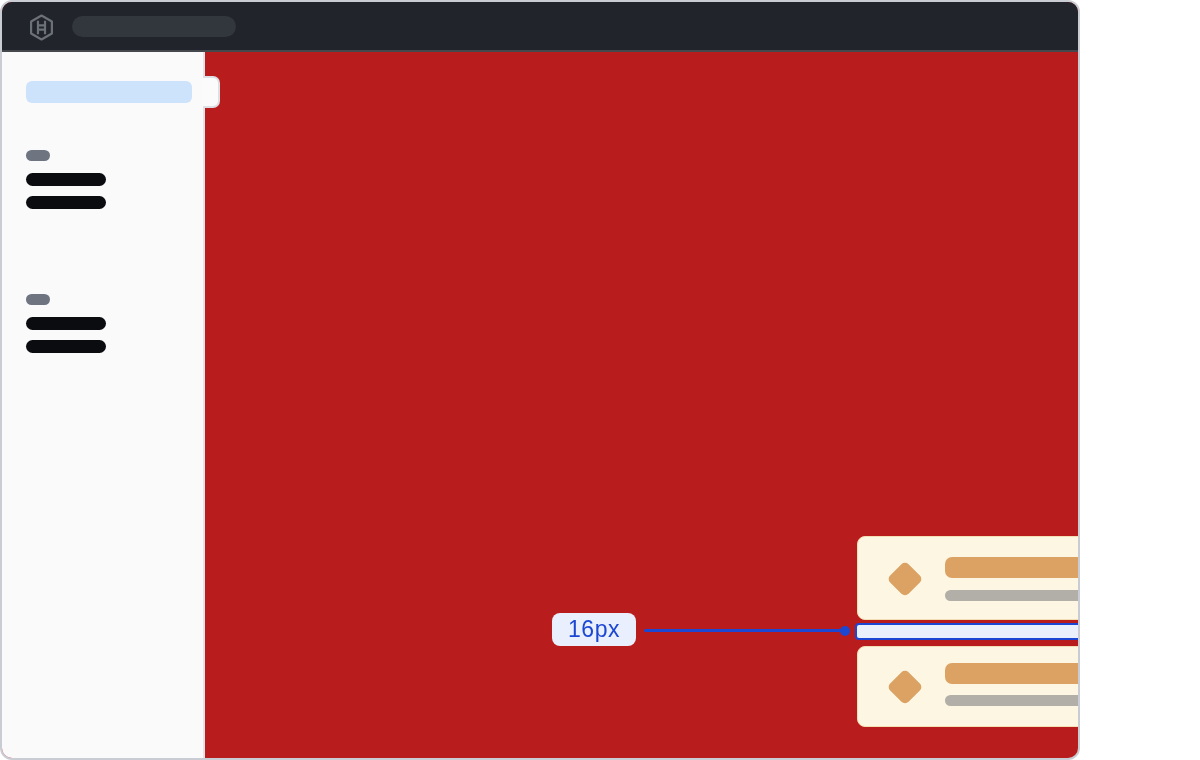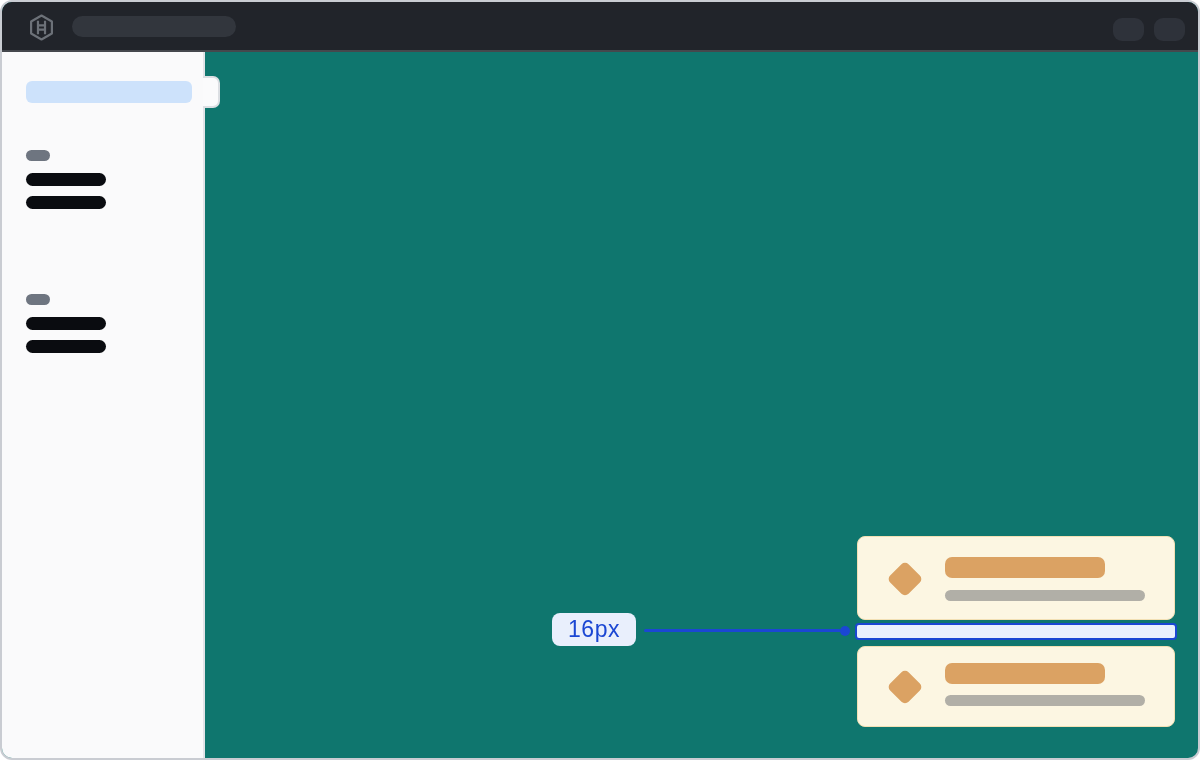--- a/index.html
+++ b/index.html
@@ -1,19 +1,19 @@
 <!DOCTYPE html>
 <html style="--window-border: #c9ccd2; --topbar-bg: #21242a; --topbar-border: #45484d; --topbar-pill: #32363d; --avatar-pill: #2e323a; --logo-gray: #6c7178; --sidebar-bg: #fafafb; --sidebar-border: #e2e4e8; --selected-pill-blue: #cde2fb; --section-pill-gray: #6e7580; --nav-bar-black: #0a0c10; --toast-bg: #fcf6e2; --toast-border: #f2e0b4; --toast-accent: #dba263; --toast-text-gray: #b1afa7; --annotation-blue: #1b47d3; --annotation-fill: #eaf1fd; --annotation-pill-bg: #e9effc;"><head>
 <meta charset="utf-8">
 <style>
   html,body{margin:0;padding:0;background:#ffffff;font-family:"Liberation Sans",sans-serif;}
   #app-window{
-    position:relative;width:1200px;height:760px;box-sizing:border-box;
+    position:relative;width:1080px;height:760px;box-sizing:border-box;
     border:2px solid var(--window-border,#c9ccd2);border-radius:12px;
-    overflow:hidden;background:#0f766e;
+    overflow:hidden;background:#b91c1c;
   }
   
   .topbar{
     position:absolute;left:0;top:0;width:100%;height:50px;
     background:var(--topbar-bg,#21242a);
     border-bottom:2px solid var(--topbar-border,#45484d);
     box-sizing:border-box;
   }
   .logo-wrap{position:absolute;left:26px;top:12px;width:27px;height:27px;}
   .topbar-search-pill{

